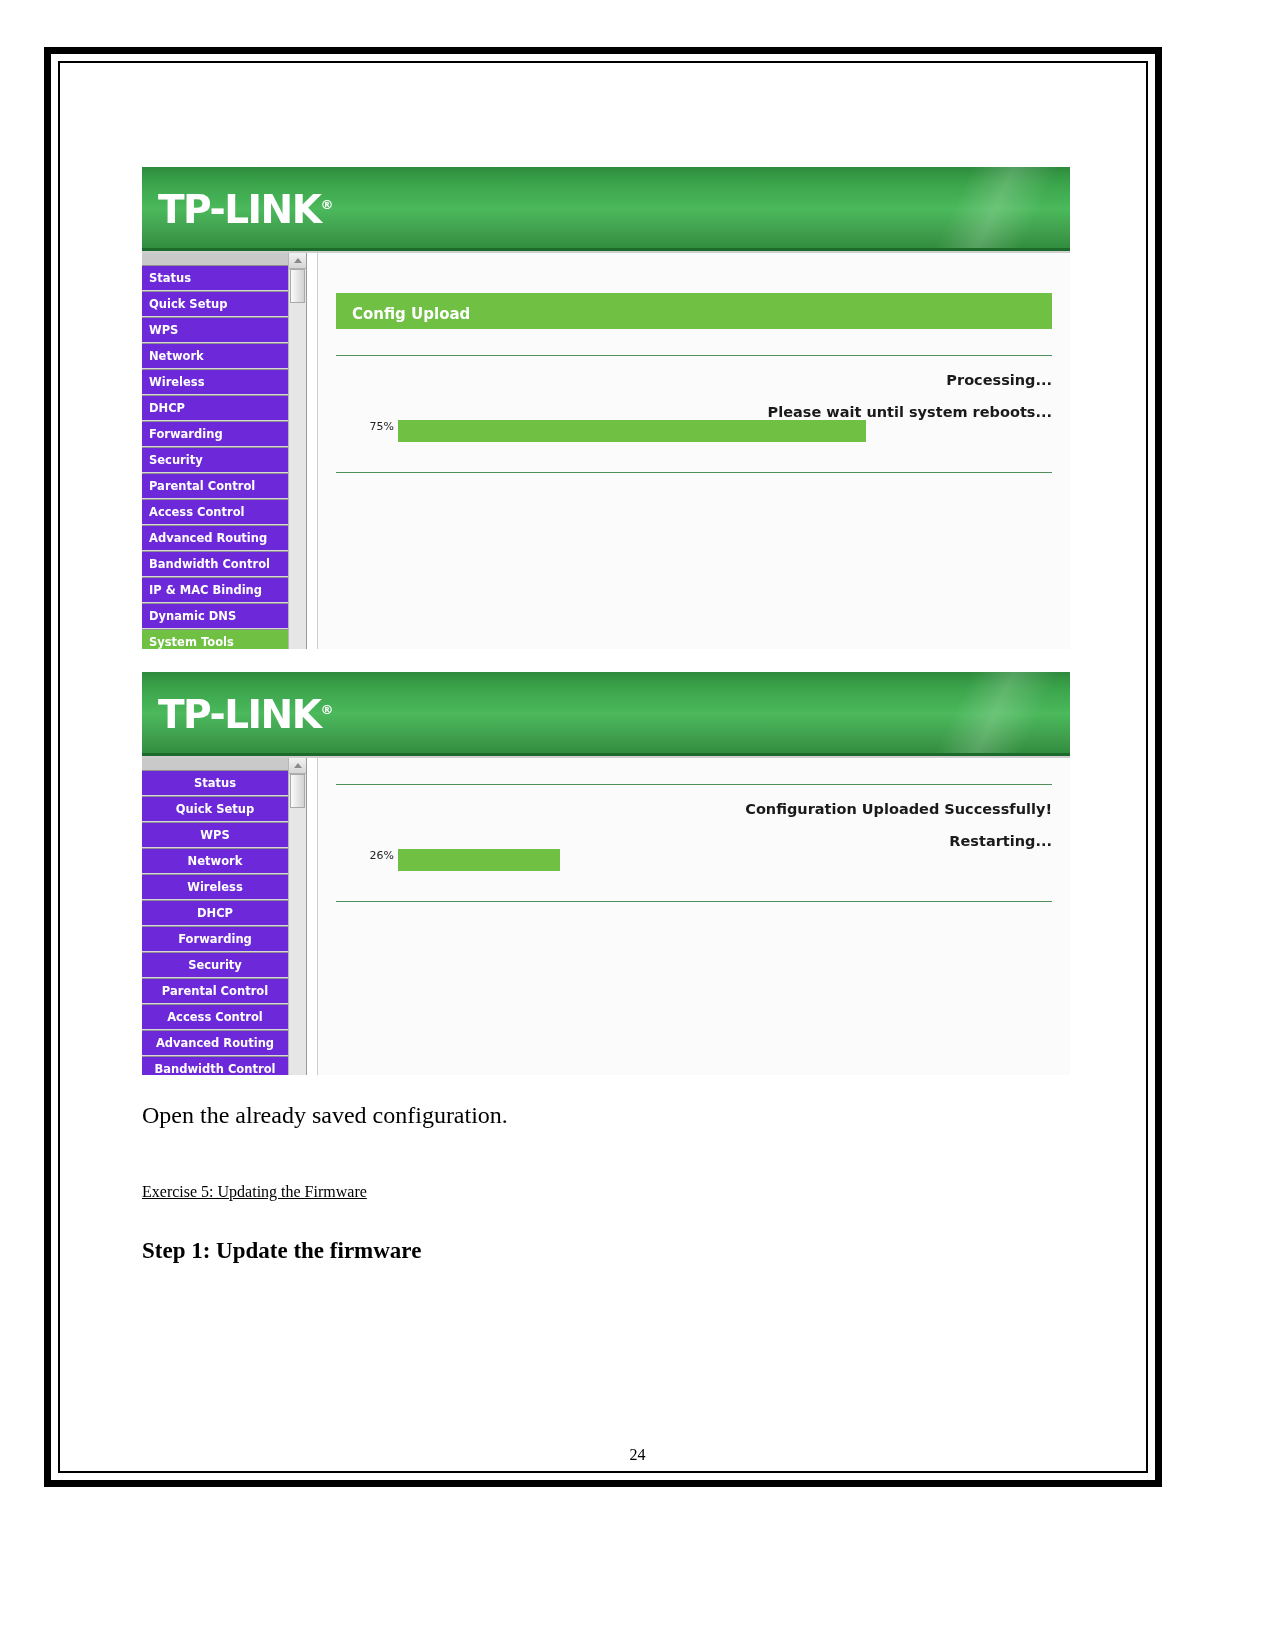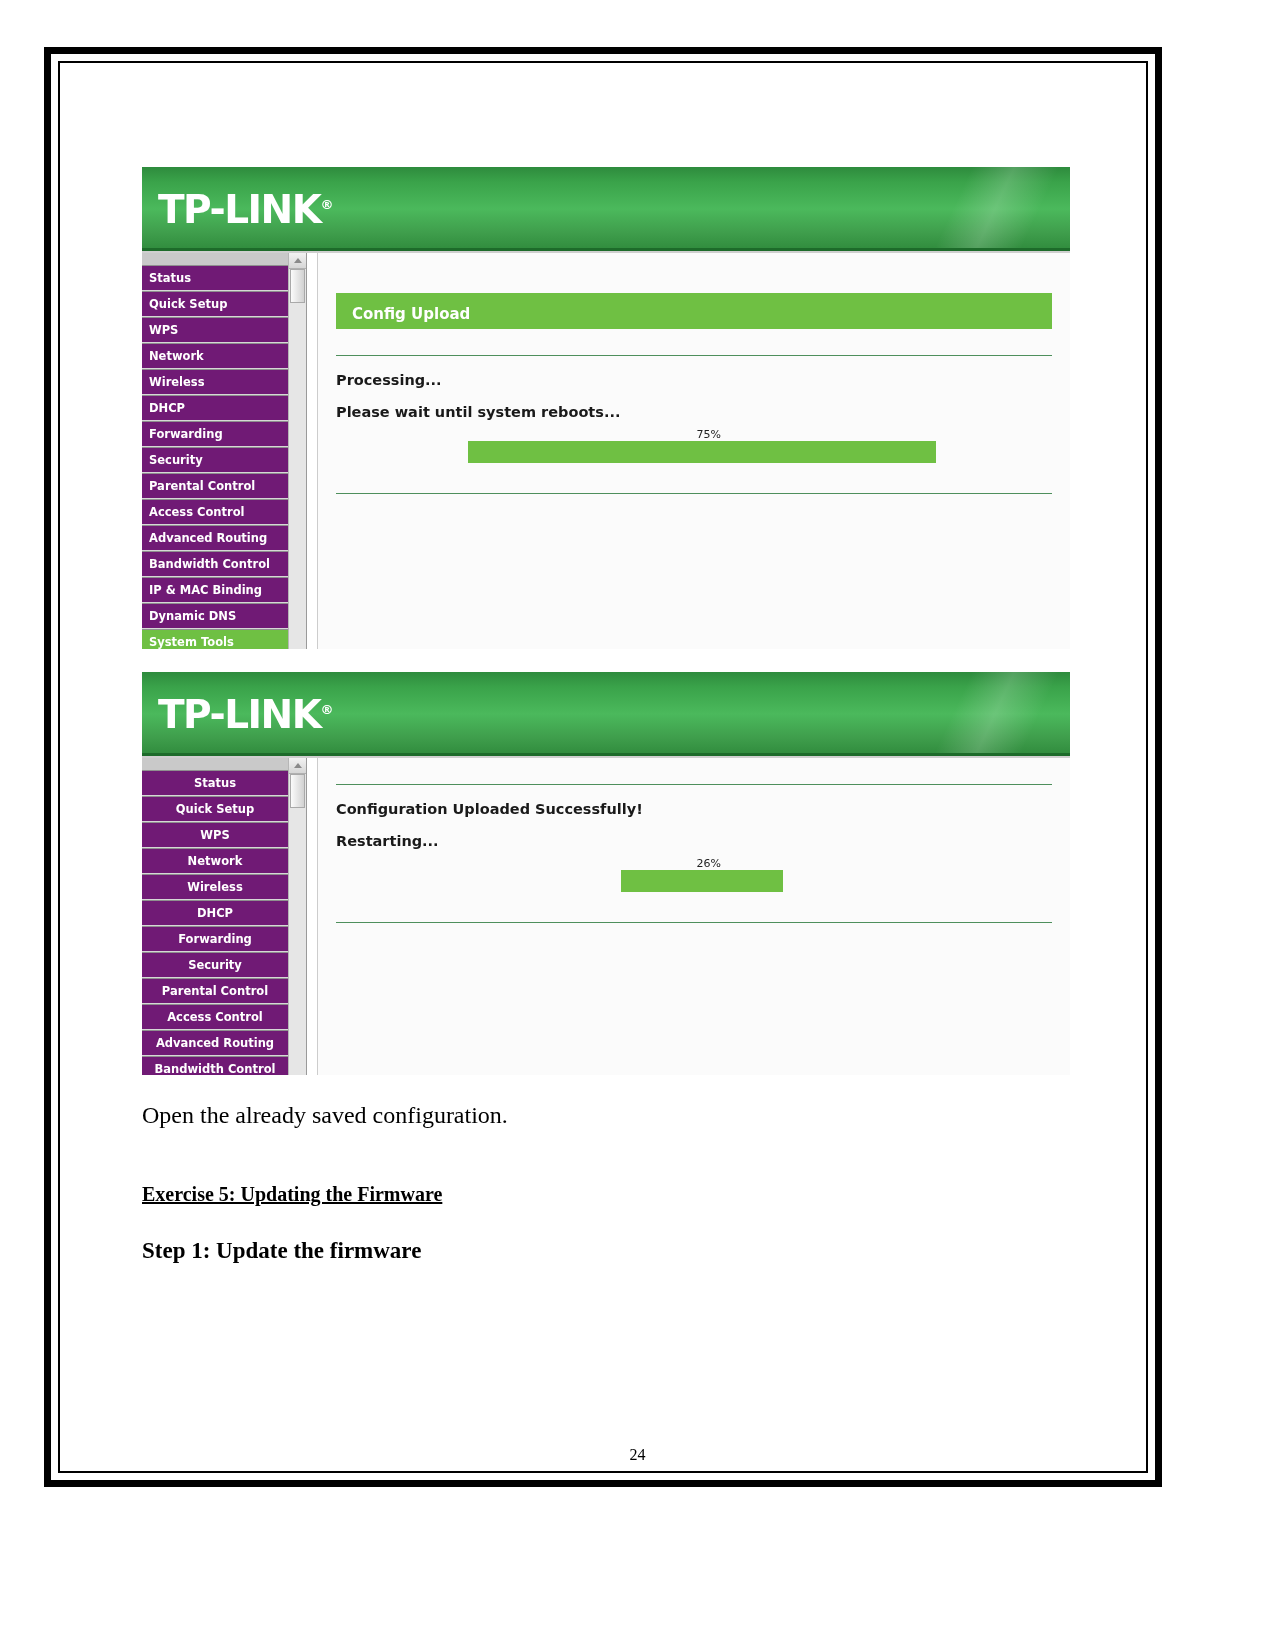--- a/index.html
+++ b/index.html
@@ -104,21 +104,21 @@
 
   
   .sidebar {
     width: 146px;
     background: #c9c9c9;
     padding-top: 12px;
     flex: 0 0 auto;
     box-sizing: border-box;
   }
   .nav-item {
-    background: #701a75;
+    background: #6d28d9;
     color: #ffffff;
     font-family: "DejaVu Sans", sans-serif;
     font-weight: bold;
     font-size: 11.5px;
     line-height: 14px;
     padding: 5px 6px;
     border-bottom: 1px solid #d7d7d7;
     border-top: 1px solid #8f8f8f;
     white-space: nowrap;
     overflow: hidden;
@@ -194,27 +194,27 @@
     margin-top: 26px;
     border-top: 1px solid #4e8f5c;
   }
   .rule.bottom { margin-top: 30px; }
   .msg {
     font-family: "DejaVu Sans", sans-serif;
     font-weight: bold;
     color: #1a1a1a;
     font-size: 14.5px;
     margin-top: 16px;
+    margin-left: 16px;
+    text-align: right;
   }
   .progress-row {
     display: flex;
-    align-items: center;
-    margin-top: 8px;
+    margin-top: 0;
     margin-left: 16px;
-    flex-direction: column;
   }
   .progress-pct {
     font-family: "DejaVu Sans", sans-serif;
     font-size: 11px;
     color: #222222;
     width: 42px;
     text-align: right;
     padding-right: 4px;
   }
   .progress-bar {
@@ -225,22 +225,22 @@
 
   
   .doc-text {
     position: absolute;
     left: 142px;
     font-family: "Liberation Serif", serif;
     color: #000000;
   }
   .para { font-size: 24px; text-align: right; }
   .h-ex {
-    font-size: 20px;
-    font-weight: bold;
+    font-size: 16px;
+    font-weight: normal;
     text-decoration: underline;
   }
   .h-step {
     font-size: 23px;
     font-weight: bold;
   }
   .page-number {
     position: absolute;
     left: 0;
     width: 1275px;

